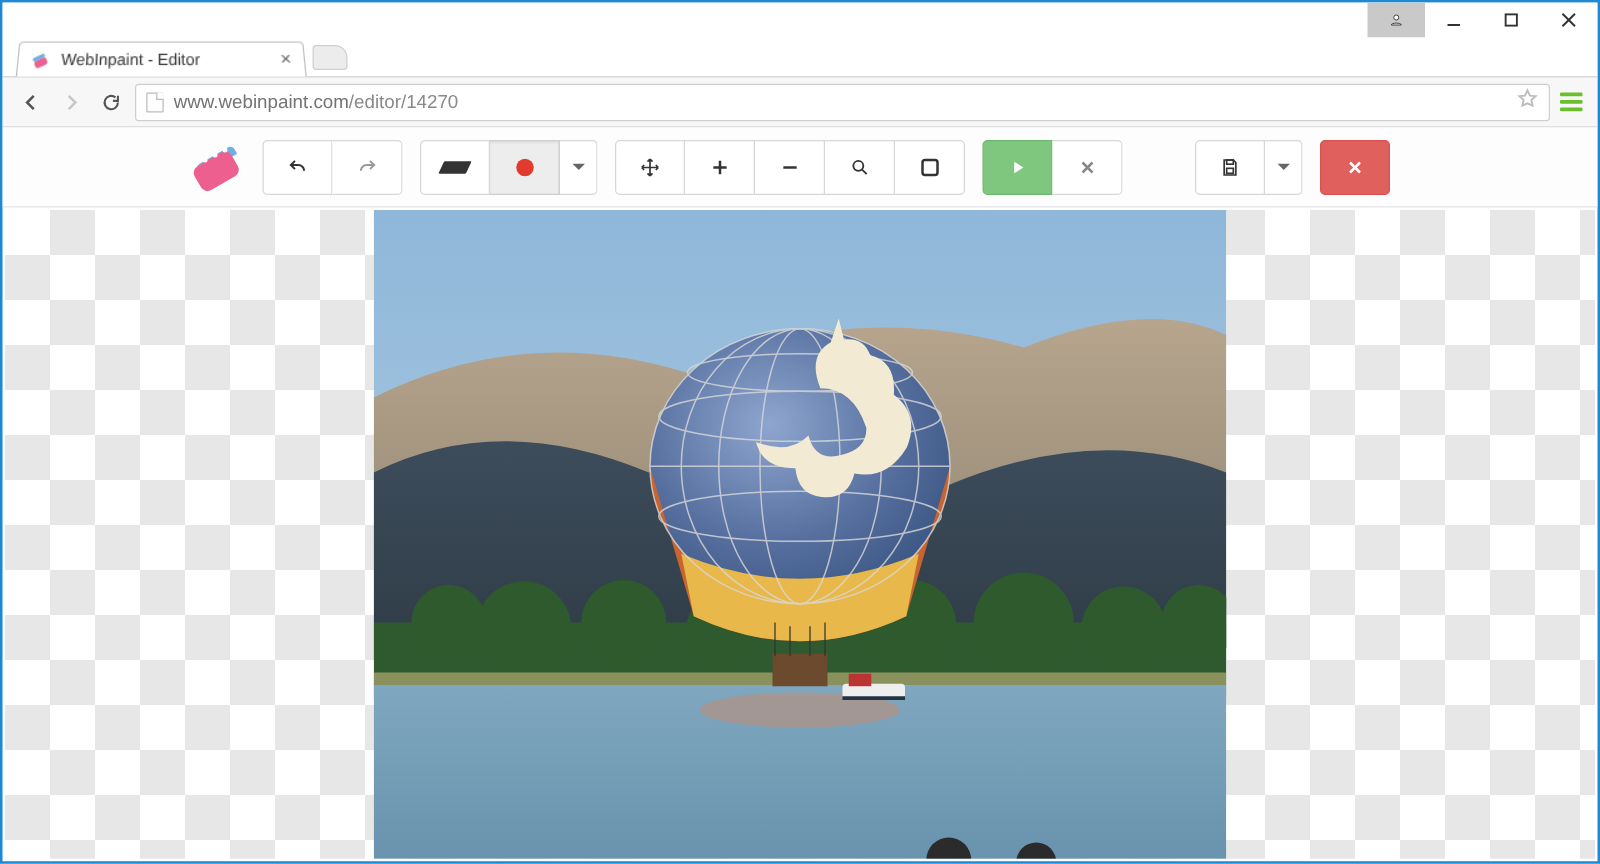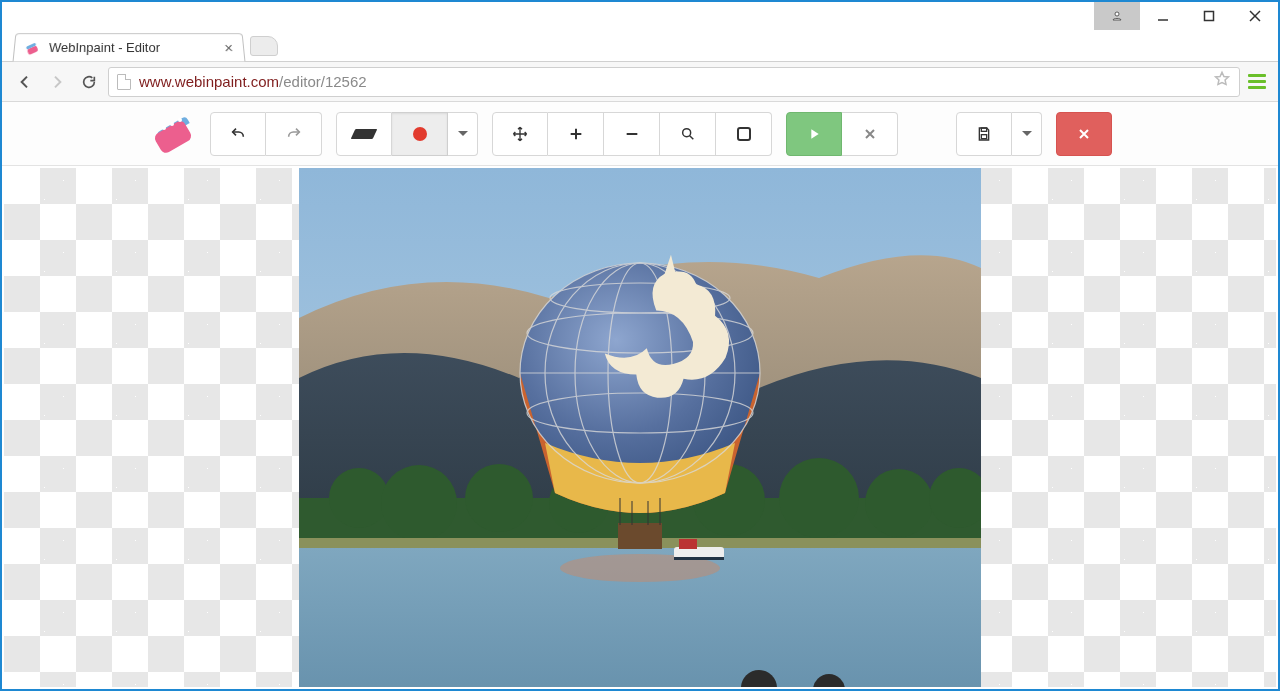--- a/index.html
+++ b/index.html
@@ -22,21 +22,21 @@
   .tab .close { margin-left:auto; color:#666; font-size:15px; line-height:1; }
   .newtab { width:28px; height:20px; margin-left:6px; background:#ececec; border:1px solid #cfcfcf; border-radius:3px 10px 3px 3px; align-self:center; }
 
   
   .omnibar { height:40px; display:flex; align-items:center; gap:6px; padding:0 10px; border-bottom:1px solid #d9d9d9; background:#f7f7f7;}
   .navbtn { width:26px; height:26px; display:flex; align-items:center; justify-content:center; color:#555; border-radius:3px;}
   .navbtn.disabled { color:#bdbdbd; }
   .urlbox { flex:1; height:30px; background:#fff; border:1px solid #cfcfcf; border-radius:3px; display:flex; align-items:center; padding:0 8px; gap:8px; color:#555; font-size:15px;}
   .urlbox .page-icon { width:14px; height:16px; border:1px solid #bbb; border-radius:1px; position:relative;}
   .urlbox .page-icon::after { content:""; position:absolute; right:-1px; top:-1px; width:5px; height:5px; background:#fff; border-left:1px solid #bbb; border-bottom:1px solid #bbb;}
-  .urlbox .domain { color:#7f1d1d; }
+  .urlbox .domain { color:#737373; }
   .urlbox .path { color:#8a8a8a; }
   .urlbox .star { margin-left:auto; color:#bcbcbc; font-size:18px;}
   .menu3 { width:22px; display:flex; flex-direction:column; gap:3px; align-items:center; justify-content:center;}
   .menu3 span { display:block; width:18px; height:3px; background:#6abf2a; border-radius:1px;}
 
   
   .apptoolbar { height:64px; background:#fdfdfd; border-bottom:1px solid #e3e3e3; display:flex; align-items:center; padding:0 16px 0 150px; gap:14px;}
   .logo { width:44px; height:44px; position:relative;}
   .logo .body { position:absolute; width:34px; height:22px; background:#ec5f8e; border-radius:6px; transform:rotate(-30deg); left:4px; top:14px;}
   .logo .band { position:absolute; width:34px; height:8px; background:#6faee0; transform:rotate(-30deg); left:4px; top:12px; border-radius:4px 4px 0 0;}
@@ -128,21 +128,21 @@
       </svg>
   </div>
   <div class="navbtn">
     <svg class="ico" viewBox="0 0 24 24" fill="none" stroke="#555" stroke-width="2.5">
         <path d="M20 12a8 8 0 1 1-3-6.2"></path>
         <path d="M20 4v6h-6"></path>
       </svg>
   </div>
   <div class="urlbox">
     <span class="page-icon"></span>
-    <span><span class="domain">www.webinpaint.com</span><span class="path">/editor/12562</span></span>
+    <span><span class="domain">www.webinpaint.com</span><span class="path">/editor/14270</span></span>
     <span class="star">
       <svg width="18" height="18" viewBox="0 0 24 24" fill="none" stroke="#bcbcbc" stroke-width="2">
           <path d="M12 3l2.6 5.6 6 .6-4.5 4.1 1.3 6L12 16.9 6.6 19.3l1.3-6L3.4 9.2l6-.6z"></path>
         </svg>
     </span>
   </div>
   <div class="menu3">
     <span></span>
       <span></span>
       <span></span>

